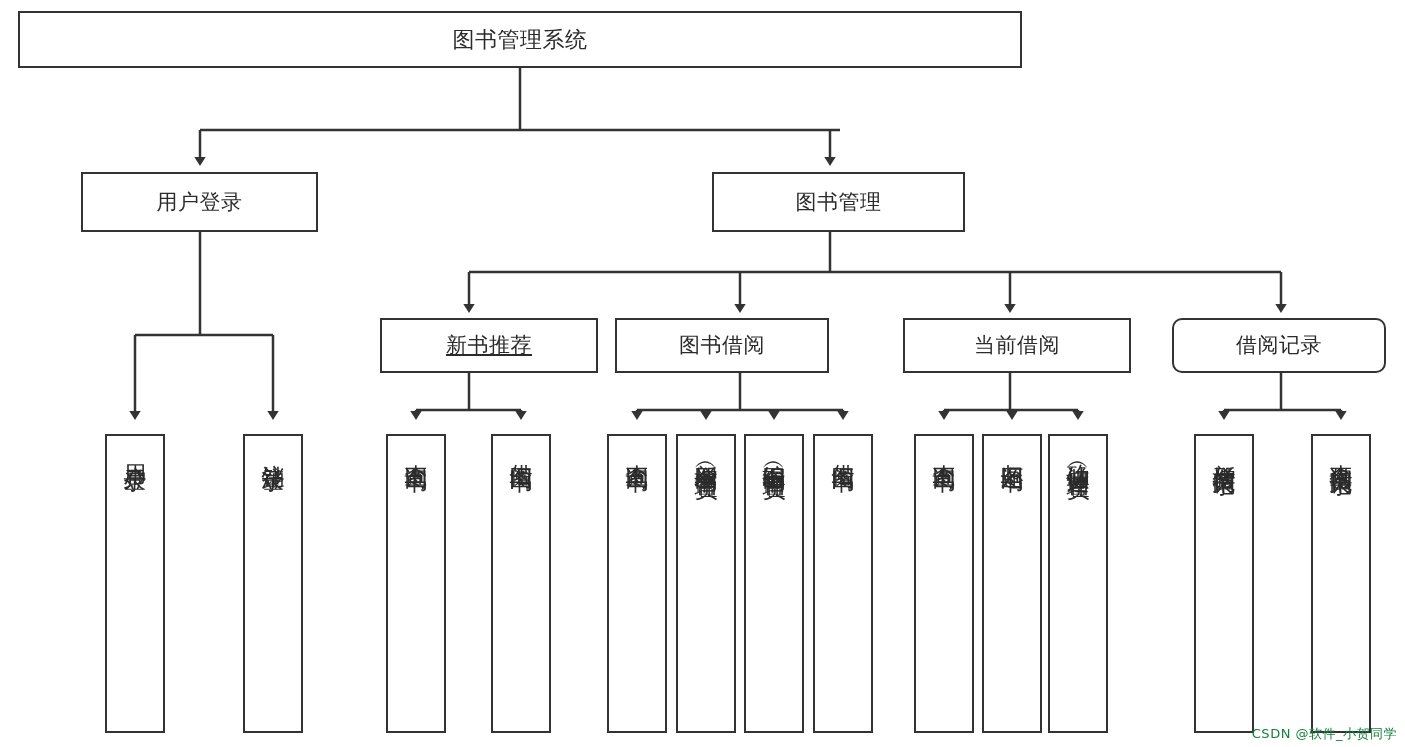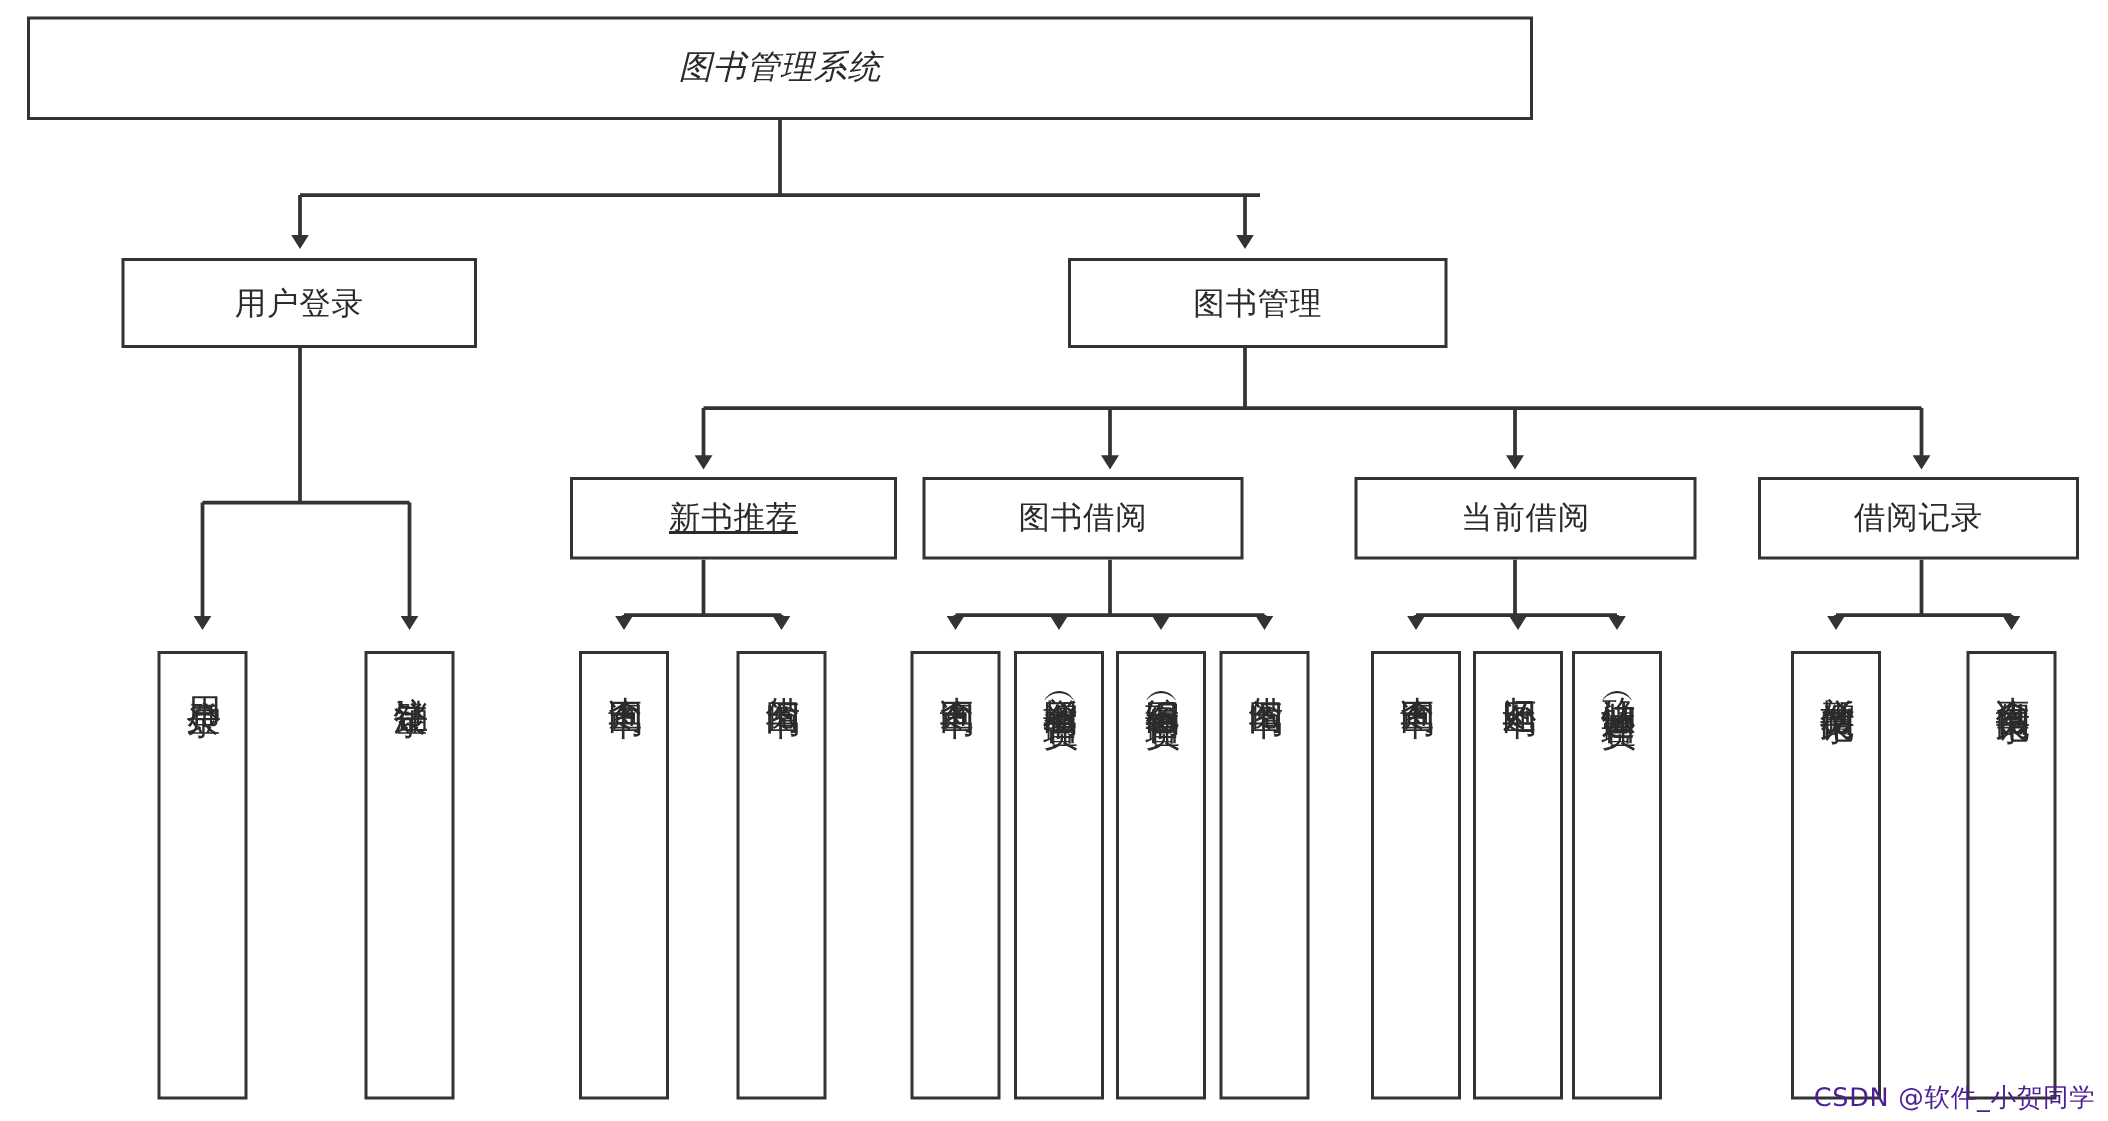--- a/index.html
+++ b/index.html
@@ -52,22 +52,22 @@
     writing-mode:vertical-rl;
     text-orientation:upright;
     font-size:23px;
     line-height:1.0;
     letter-spacing:2px;
   }
   #watermark{
     position:absolute;
     right:8px;
     bottom:4px;
-    font-size:17px;
-    color:#4c1d95;
+    font-size:13px;
+    color:#15803d;
     letter-spacing:0.5px;
     white-space:nowrap;
     user-select:none;
   }
 </style>
 </head>
 <body>
 
 <div id="canvas">
 
@@ -114,21 +114,21 @@
       <path d="M1012,410 L1012,412" marker-end="url(#arrow)"></path>
       <path d="M1078,410 L1078,412" marker-end="url(#arrow)"></path>
 
       <path d="M1281,373 L1281,410"></path>
       <path d="M1224,410 L1341,410"></path>
       <path d="M1224,410 L1224,412" marker-end="url(#arrow)"></path>
       <path d="M1341,410 L1341,412" marker-end="url(#arrow)"></path>
     </g>
   </svg>
 
-  <div class="node h root" style="left:18px; top:11px; width:1004px; height:69px;font-style:italic;">
+  <div class="node h root" style="left:18px; top:11px; width:1004px; height:57px;">
     <span class="lbl">图书管理系统</span>
   </div>
 
   <div class="node h" style="left:81px; top:172px; width:237px; height:60px;">
     <span class="lbl">用户登录</span>
   </div>
 
   <div class="node h" style="left:712px; top:172px; width:253px; height:60px;">
     <span class="lbl">图书管理</span>
   </div>
@@ -138,21 +138,21 @@
   </div>
 
   <div class="node h" style="left:615px; top:318px; width:214px; height:55px;">
     <span class="lbl">图书借阅</span>
   </div>
 
   <div class="node h" style="left:903px; top:318px; width:228px; height:55px;">
     <span class="lbl">当前借阅</span>
   </div>
 
-  <div class="node h" style="left:1172px; top:318px; width:214px; height:55px;">
+  <div class="node h" style="left:1172px; top:318px; width:214px; height:55px;border-radius:10px;">
     <span class="lbl">借阅记录</span>
   </div>
 
   <div class="node v" style="left:105px; top:434px; width:60px; height:299px;">
     <span class="lbl">用户登录</span>
   </div>
 
   <div class="node v" style="left:243px; top:434px; width:60px; height:299px;">
     <span class="lbl">注销登录</span>
   </div>

